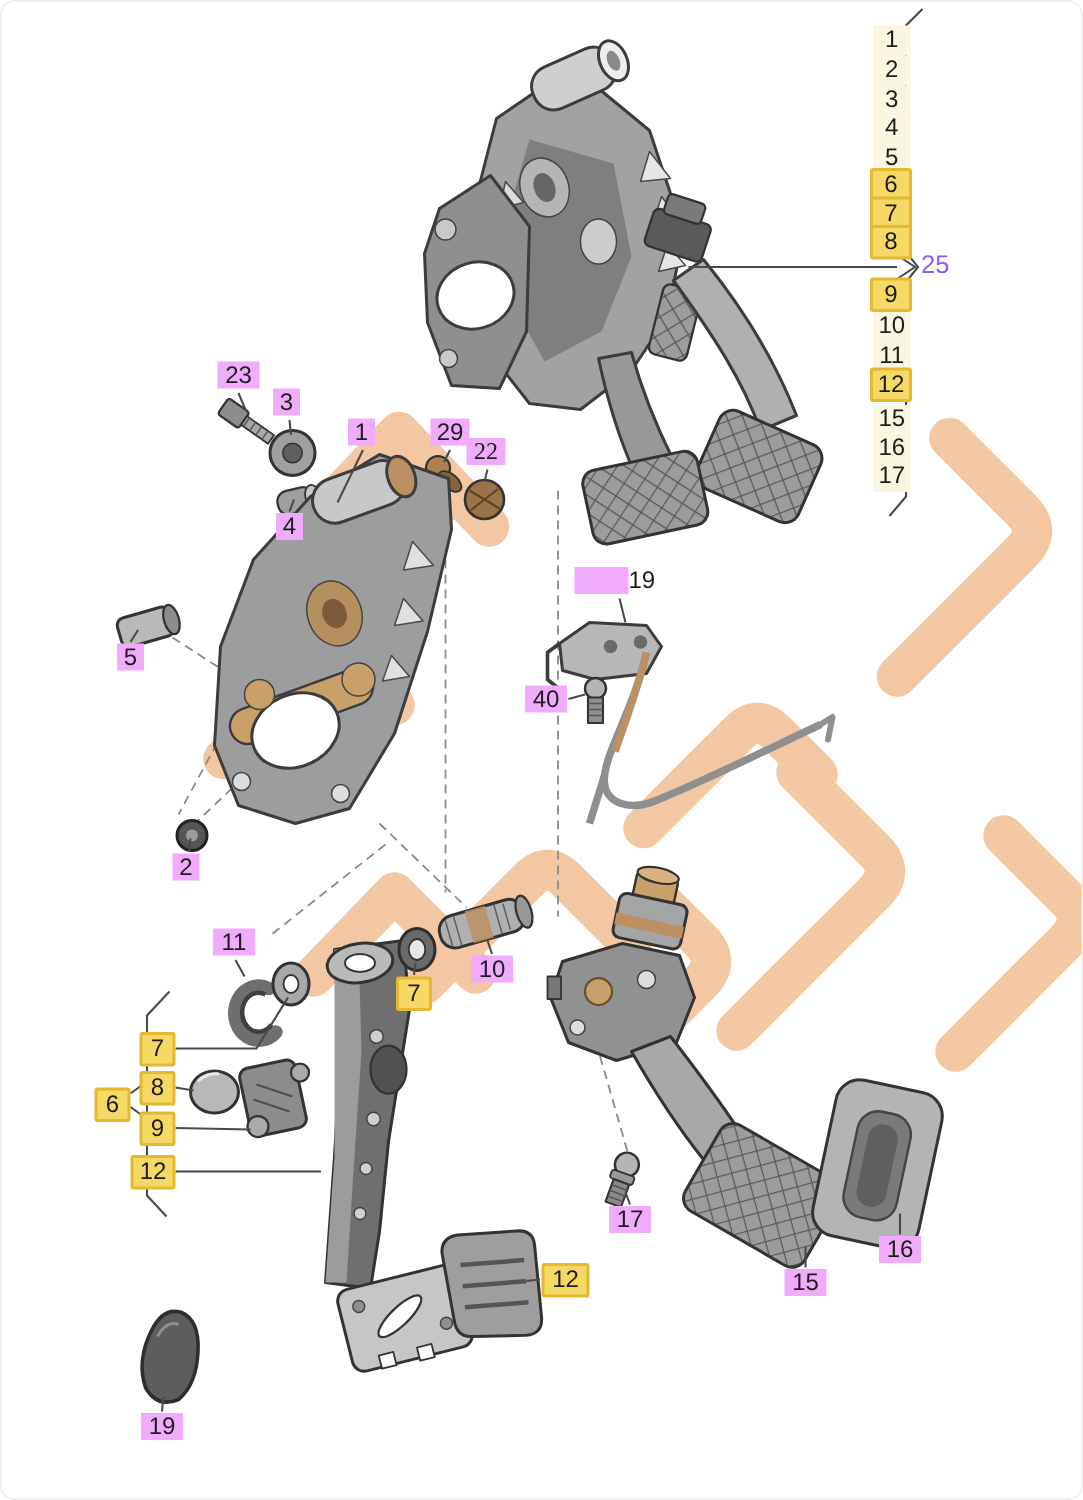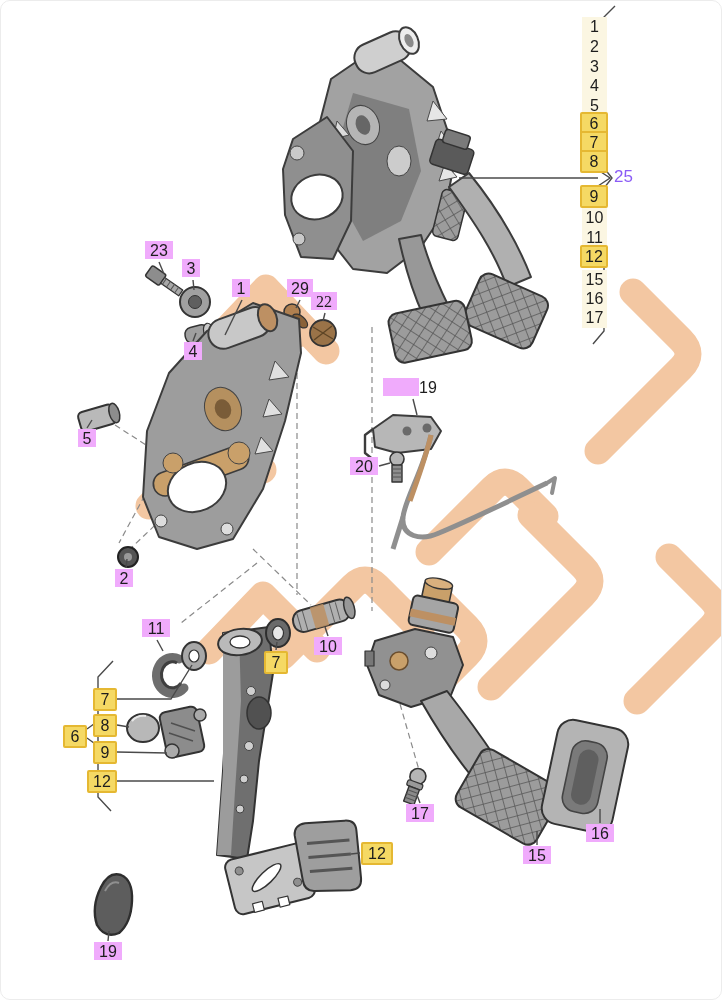--- a/index.html
+++ b/index.html
@@ -286,21 +286,21 @@
 
 <div class="lbl" style="left:144px;top:240px;width:28px;">23</div>
 <div class="lbl" style="left:181px;top:258px;width:18px;">3</div>
 <div class="lbl" style="left:231px;top:278px;width:18px;">1</div>
 <div class="lbl" style="left:286px;top:278px;width:26px;">29</div>
 <div class="lbl" style="left:310px;top:291px;width:26px;font-family:Liberation Serif, serif;">22</div>
 <div class="lbl" style="left:183px;top:341px;width:18px;">4</div>
 <div class="lbl" style="left:77px;top:428px;width:18px;">5</div>
 <div class="lbl" style="left:114px;top:568px;width:18px;">2</div>
 <div class="lbl" style="left:382px;top:377px;width:28px;padding-left:36px;">19</div>
-<div class="lbl" style="left:349px;top:456px;width:28px;">20</div>
+<div class="lbl" style="left:349px;top:456px;width:28px;">40</div>
 <div class="lbl" style="left:141px;top:618px;width:28px;">11</div>
 <div class="lbl hl" style="left:263px;top:650px;width:24px;">7</div>
 <div class="lbl" style="left:313px;top:636px;width:28px;">10</div>
 <div class="lbl hl" style="left:92px;top:687px;width:24px;">7</div>
 <div class="lbl hl" style="left:92px;top:713px;width:24px;">8</div>
 <div class="lbl hl" style="left:62px;top:724px;width:24px;">6</div>
 <div class="lbl hl" style="left:92px;top:740px;width:24px;">9</div>
 <div class="lbl hl" style="left:86px;top:769px;width:30px;">12</div>
 <div class="lbl hl" style="left:360px;top:841px;width:32px;">12</div>
 <div class="lbl" style="left:405px;top:803px;width:28px;">17</div>

